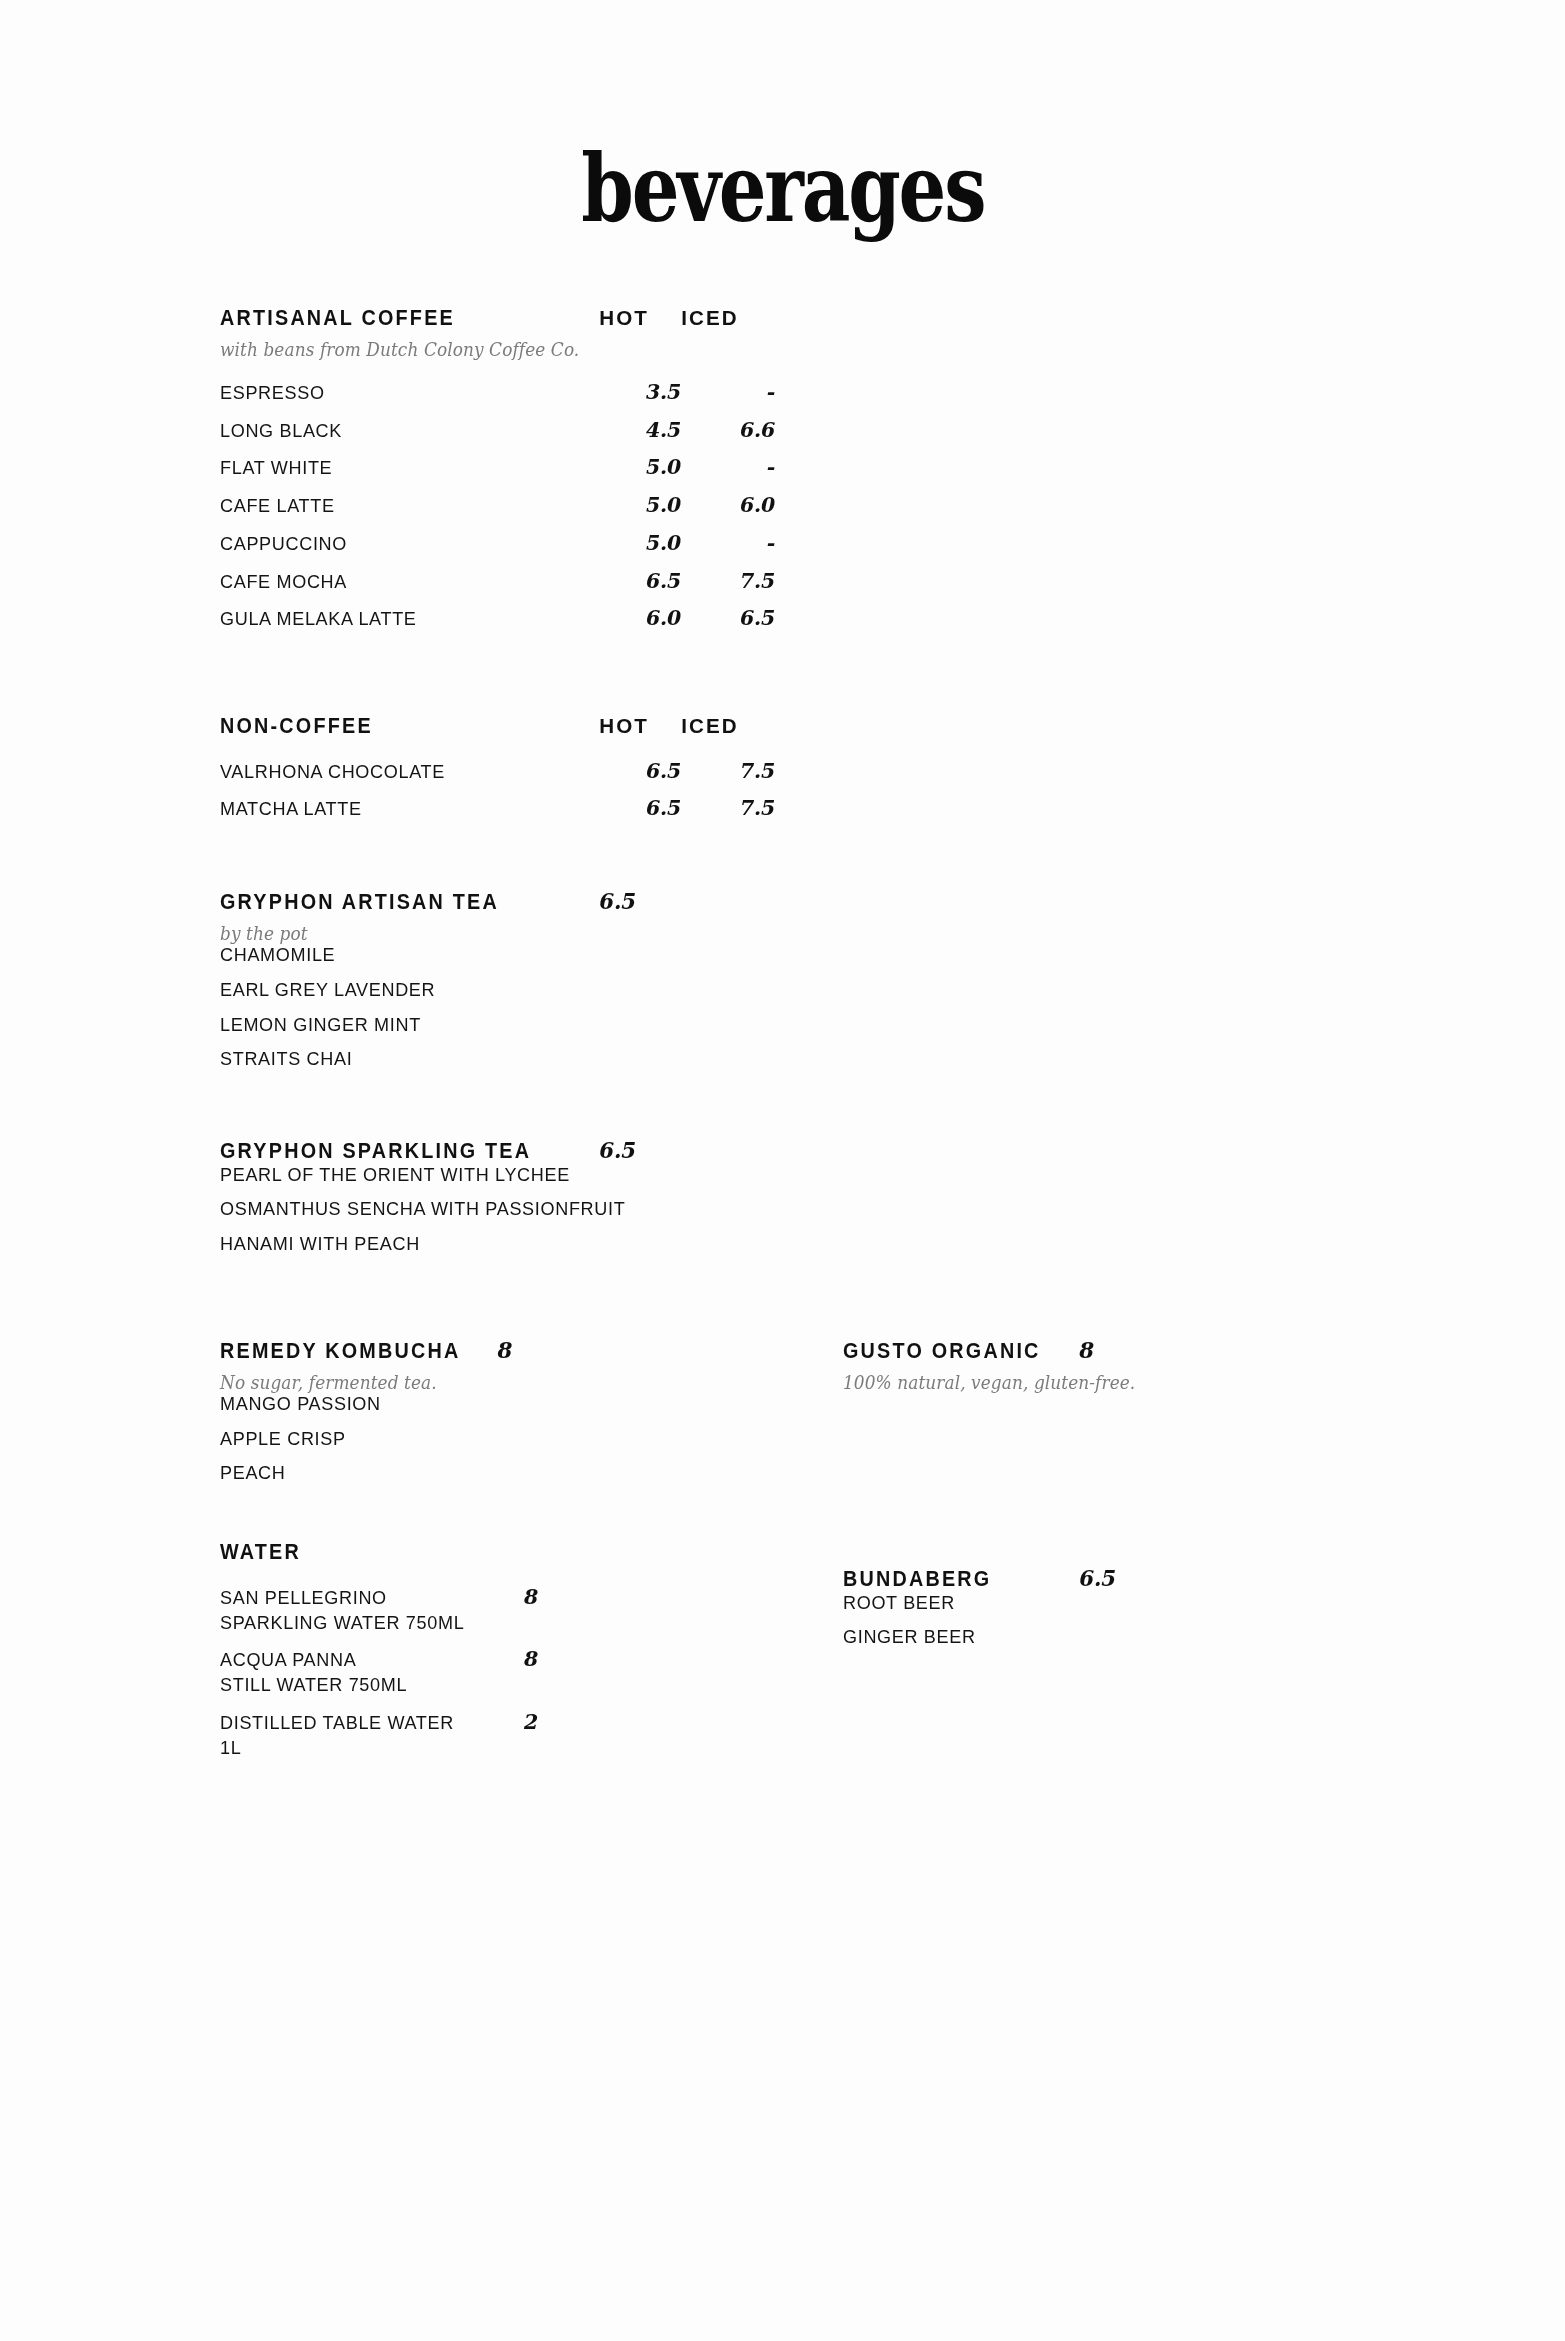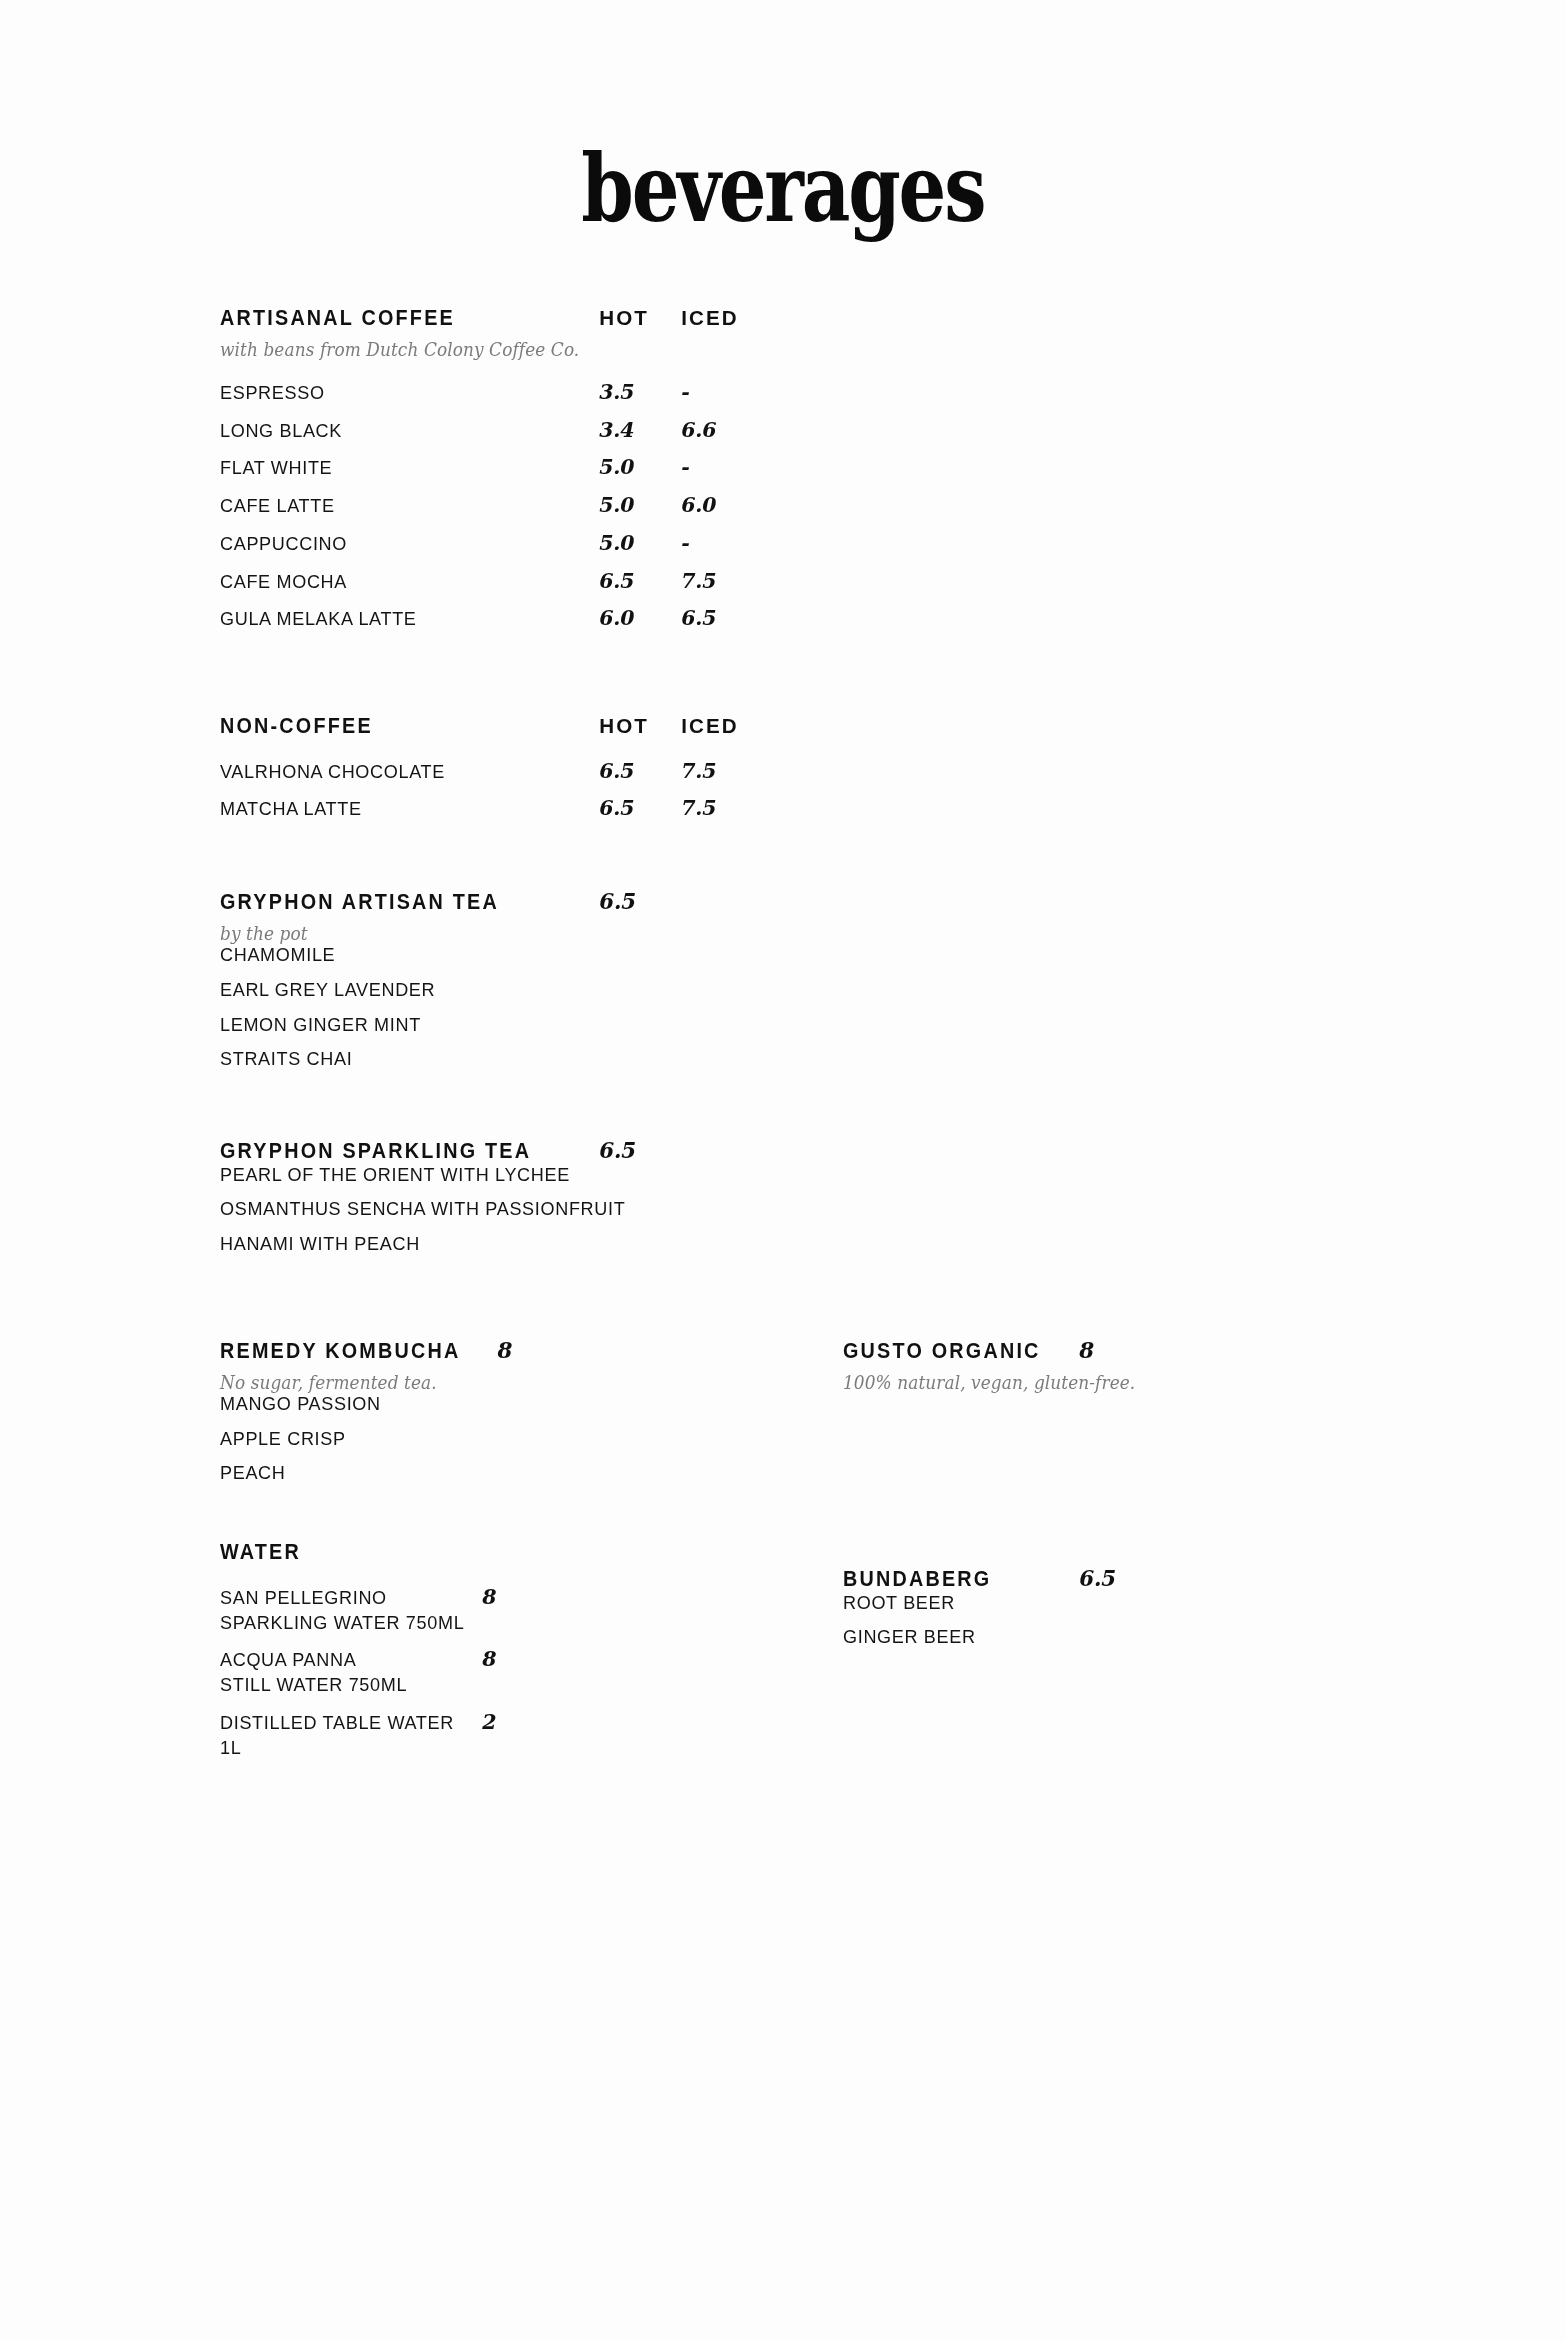--- a/index.html
+++ b/index.html
@@ -124,20 +124,21 @@
     white-space: pre-line;
   }
   .row .price {
     font-family: "DejaVu Serif", "Liberation Serif", serif;
     font-style: italic;
     font-weight: 700;
     font-size: 20.6px;
     color: #111;
     letter-spacing: -0.2px;
     line-height: 1.22;
+    text-align: right;
   }
 
   
   .w-name-coffee { width: 379px; flex: 0 0 379px; }
   .w-hot  { width: 82px; flex: 0 0 82px; }
   .w-iced { width: 94px; flex: 0 0 94px; }
 
   .w-name-water { width: 262px; flex: 0 0 262px; }
   .w-price-water { width: 56px; flex: 0 0 56px; }
 
@@ -194,21 +195,21 @@
       <div class="sec-sub">with beans from Dutch Colony Coffee Co.</div>
 
       <div class="rows">
         <div class="row">
           <div class="name w-name-coffee">ESPRESSO</div>
           <div class="price w-hot">3.5</div>
           <div class="price w-iced">-</div>
         </div>
         <div class="row">
           <div class="name w-name-coffee">LONG BLACK</div>
-          <div class="price w-hot">3.4</div>
+          <div class="price w-hot">4.5</div>
           <div class="price w-iced">6.6</div>
         </div>
         <div class="row">
           <div class="name w-name-coffee">FLAT WHITE</div>
           <div class="price w-hot">5.0</div>
           <div class="price w-iced">-</div>
         </div>
         <div class="row">
           <div class="name w-name-coffee">CAFE LATTE</div>
           <div class="price w-hot">5.0</div>

